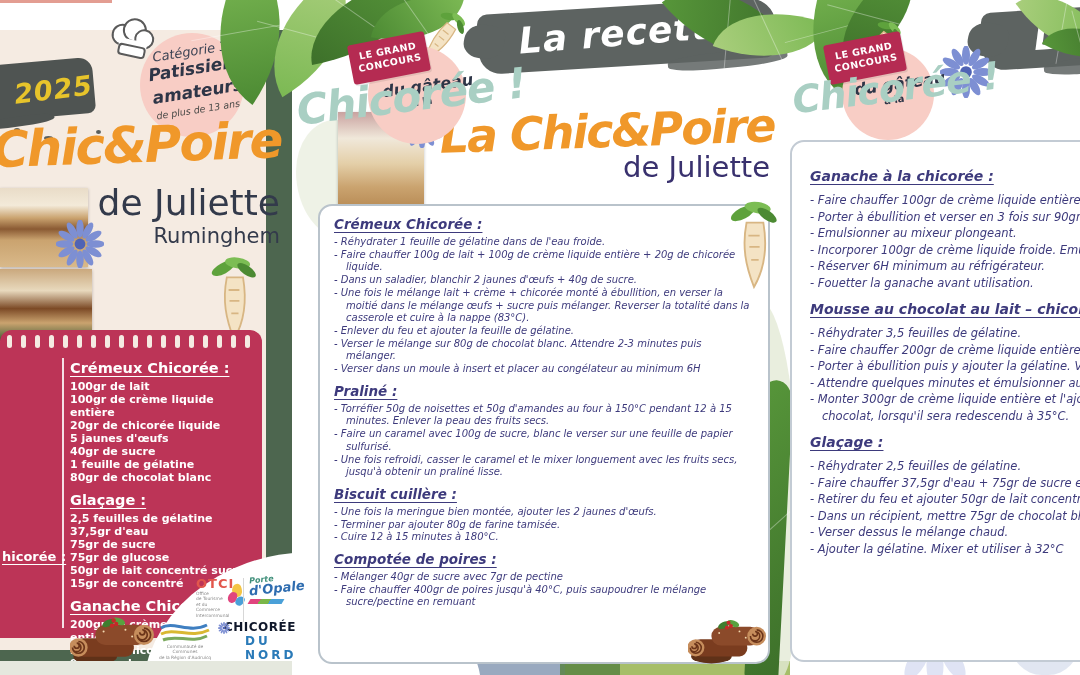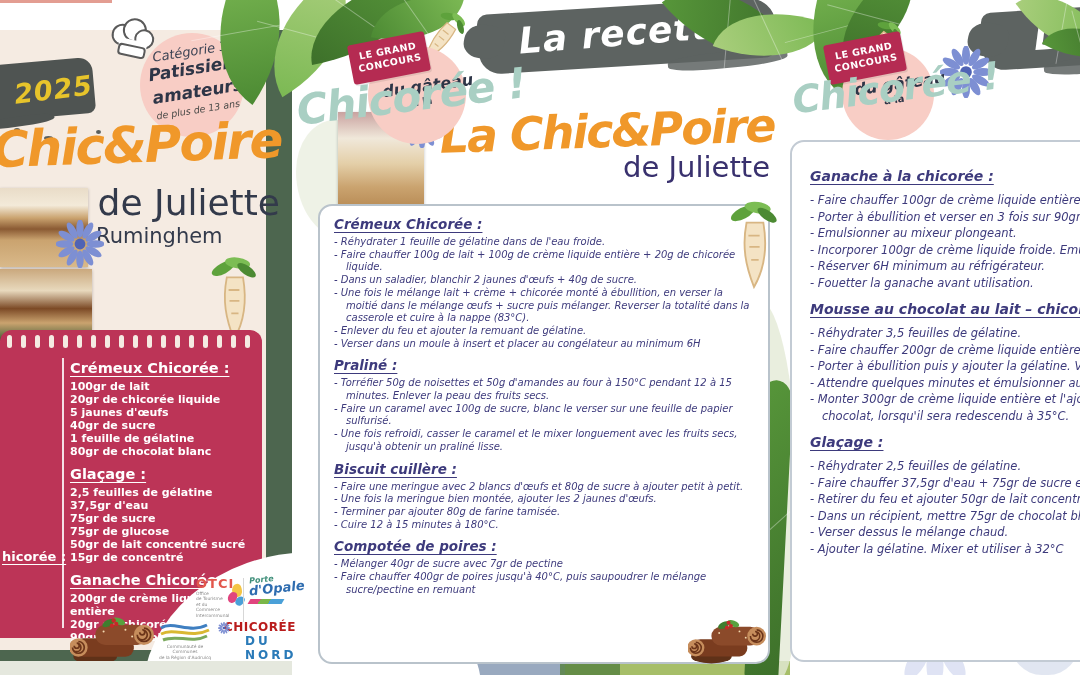--- a/index.html
+++ b/index.html
@@ -24,21 +24,21 @@
 
   #cat-badge{left:140px;top:33px;width:104px;height:104px;background:#f8cdc5;border-radius:50%;}
   .cat-l1{left:152px;top:44px;font-size:13px;font-style:italic;color:#3c4354;transform:rotate(-9deg);white-space:nowrap;}
   .cat-l2{left:148px;top:58px;font-size:17px;font-weight:bold;font-style:italic;color:#2e3547;transform:rotate(-9deg);white-space:nowrap;}
   .cat-l3{left:152px;top:80px;font-size:17px;font-weight:bold;font-style:italic;color:#2e3547;transform:rotate(-9deg);white-space:nowrap;}
   .cat-l4{left:156px;top:104px;font-size:9.5px;font-style:italic;color:#4a4a48;transform:rotate(-9deg);white-space:nowrap;}
 
   #left-title{left:-8px;top:116px;width:300px;font-size:50px;font-weight:bold;font-style:italic;
               color:#f0982a;transform:rotate(-2deg);white-space:nowrap;letter-spacing:-2px;}
   #left-subtitle{left:60px;top:182px;width:220px;text-align:right;font-size:36px;color:#333a4b;}
-  #left-city{left:96px;top:224px;width:184px;font-size:21px;color:#333a4b;}
+  #left-city{left:96px;top:224px;width:184px;text-align:right;font-size:21px;color:#333a4b;}
 
   .photo{background:linear-gradient(180deg,#e9dcc8 0%,#f3ead9 22%,#caa36f 38%,#8a5a33 52%,#caa36f 66%,#d9b98a 100%);
          box-shadow:0 1px 3px rgba(0,0,0,.25);}
   #photo-left-1{left:0;top:188px;width:88px;height:79px;}
   #photo-left-2{left:0;top:269px;width:92px;height:72px;
          background:linear-gradient(180deg,#caa87d 0%,#e8d9bd 30%,#7c4a26 55%,#caa36f 75%,#3e5a34 100%);}
   #photo-mid{left:338px;top:112px;width:86px;height:94px;
          background:linear-gradient(180deg,#c9a2a0 0%,#f0e8da 28%,#e4cfa8 55%,#caa36f 80%,#b98d57 100%);}
 
   
@@ -60,21 +60,21 @@
   .bfly{position:absolute;border-radius:60% 40% 55% 45%;}
   #logo-divider{left:243px;top:578px;width:1px;height:44px;background:#d7d7d7;}
   #logo-porte{left:249px;top:574px;width:48px;font-style:italic;}
   .porte-1{color:#3f8f7a;font-size:8px;font-weight:bold;transform:rotate(-6deg);}
   .porte-2{color:#2f6db0;font-size:13px;font-weight:bold;transform:rotate(-6deg);margin-top:-2px;}
   .porte-strokes{width:34px;height:5px;margin-top:3px;
      background:linear-gradient(100deg,#e0447e 30%,#7ab648 30% 60%,#4aa0d8 60%);transform:skewX(-30deg);}
   #logo-ccra{left:156px;top:620px;width:58px;}
   .ccra-sub{color:#8a8a8a;font-size:4.4px;line-height:5.4px;text-align:center;}
   #logo-chnord{left:224px;top:620px;width:72px;}
-  .chnord-1{color:#b91c1c;font-weight:bold;font-size:12px;letter-spacing:.5px;}
+  .chnord-1{color:#0f172a;font-weight:bold;font-size:12px;letter-spacing:.5px;}
   .chnord-2{color:#2a7ab8;font-weight:bold;font-size:12px;letter-spacing:3px;margin-left:21px;}
 
   
   .brush-banner{background:#5d6361;transform:rotate(-3.5deg);border-radius:10px 26px 12px 22px;}
   .brush-banner:before{content:"";position:absolute;left:-14px;top:10px;width:40px;height:34px;background:#5d6361;
       border-radius:50% 30% 50% 40%;transform:rotate(14deg);}
   .brush-banner:after{content:"";position:absolute;right:-10px;bottom:-8px;width:120px;height:16px;background:#5d6361;
       opacity:.85;border-radius:40%;transform:rotate(-2deg);}
   #banner-main{left:478px;top:6px;width:298px;height:60px;}
   #banner-main .bt{position:absolute;left:0;top:6px;width:100%;text-align:center;color:#fff;font-size:36px;
@@ -237,20 +237,21 @@
           <div class="perf" style="left: 217px;"></div>
           <div class="perf" style="left: 231px;"></div>
           <div class="perf" style="left: 245px;"></div>
         </div>
       <div class="abs" id="ing-divider"></div>
       <div class="abs" id="cut-heading">hicorée :</div>
       <div class="abs" id="ing-col">
           <div class="ing-group">
             <div class="ing-head">Crémeux Chicorée :</div>
             <div class="ing-item">100gr de lait</div>
+            <div class="ing-item">100gr de crème liquide entière</div>
             <div class="ing-item">20gr de chicorée liquide</div>
             <div class="ing-item">5 jaunes d'œufs</div>
             <div class="ing-item">40gr de sucre</div>
             <div class="ing-item">1 feuille de gélatine</div>
             <div class="ing-item">80gr de chocolat blanc</div>
           </div>
           <div class="ing-group">
             <div class="ing-head">Glaçage :</div>
             <div class="ing-item">2,5 feuilles de gélatine</div>
             <div class="ing-item">37,5gr d'eau</div>
@@ -347,32 +348,32 @@
   <div class="abs" id="mid-title">La Chic&amp;Poire</div>
   <div class="abs" id="mid-subtitle">de Juliette</div>
 
   <div class="abs rbox" id="rbox-mid">
       <div class="sec">
         <div class="sec-head">Crémeux Chicorée :</div>
         <div class="line first">-  Réhydrater 1 feuille de gélatine dans de l'eau froide.</div>
         <div class="line first">-  Faire chauffer 100g de lait + 100g de crème liquide entière + 20g de chicorée liquide.</div>
         <div class="line first">-  Dans un saladier, blanchir 2 jaunes d'œufs + 40g de sucre.</div>
         <div class="line first">-  Une fois le mélange lait + crème + chicorée monté à ébullition, en verser la moitié dans le mélange œufs + sucre puis mélanger. Reverser la totalité dans la casserole et cuire à la nappe (83°C).</div>
-        <div class="line first">-  Enlever du feu et ajouter la remuant de gélatine.</div>
+        <div class="line first">-  Enlever du feu et ajouter la feuille de gélatine.</div>
+        <div class="line first">-  Verser le mélange sur 80g de chocolat blanc. Attendre 2-3 minutes puis mélanger.</div>
         <div class="line first">-  Verser dans un moule à insert et placer au congélateur au minimum 6H</div>
       </div>
       <div class="sec">
         <div class="sec-head">Praliné :</div>
         <div class="line first">-  Torréfier 50g de noisettes et 50g d'amandes au four à 150°C pendant 12 à 15 minutes. Enlever la peau des fruits secs.</div>
         <div class="line first">-  Faire un caramel avec 100g de sucre, blanc le verser sur une feuille de papier sulfurisé.</div>
         <div class="line first">-  Une fois refroidi, casser le caramel et le mixer longuement avec les fruits secs, jusqu'à obtenir un praliné lisse.</div>
       </div>
       <div class="sec">
         <div class="sec-head">Biscuit cuillère :</div>
-        <div class="line first">-  Faire une meringue avec 2 blancs d'œufs et 80g de sucre à ajouter petit à petit.</div>
         <div class="line first">-  Une fois la meringue bien montée, ajouter les 2 jaunes d'œufs.</div>
         <div class="line first">-  Terminer par ajouter 80g de farine tamisée.</div>
         <div class="line first">-  Cuire 12 à 15 minutes à 180°C.</div>
       </div>
       <div class="sec">
         <div class="sec-head">Compotée de poires :</div>
         <div class="line first">-  Mélanger 40gr de sucre avec 7gr de pectine</div>
         <div class="line first">-  Faire chauffer 400gr de poires jusqu'à 40°C, puis saupoudrer le mélange sucre/pectine en remuant</div>
       </div>
     </div>

